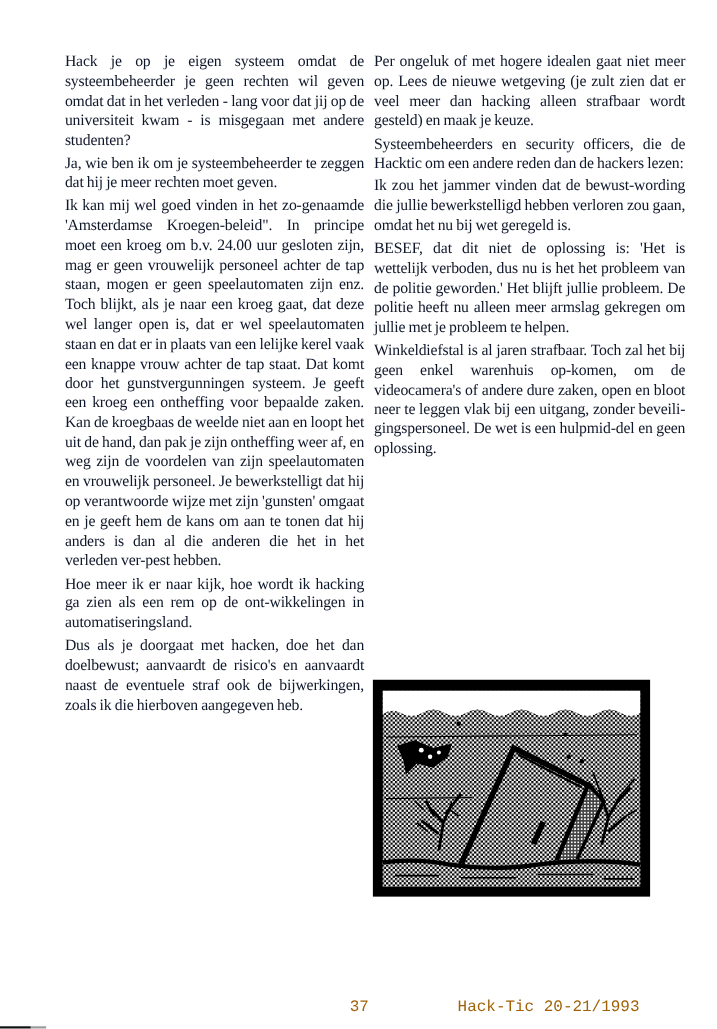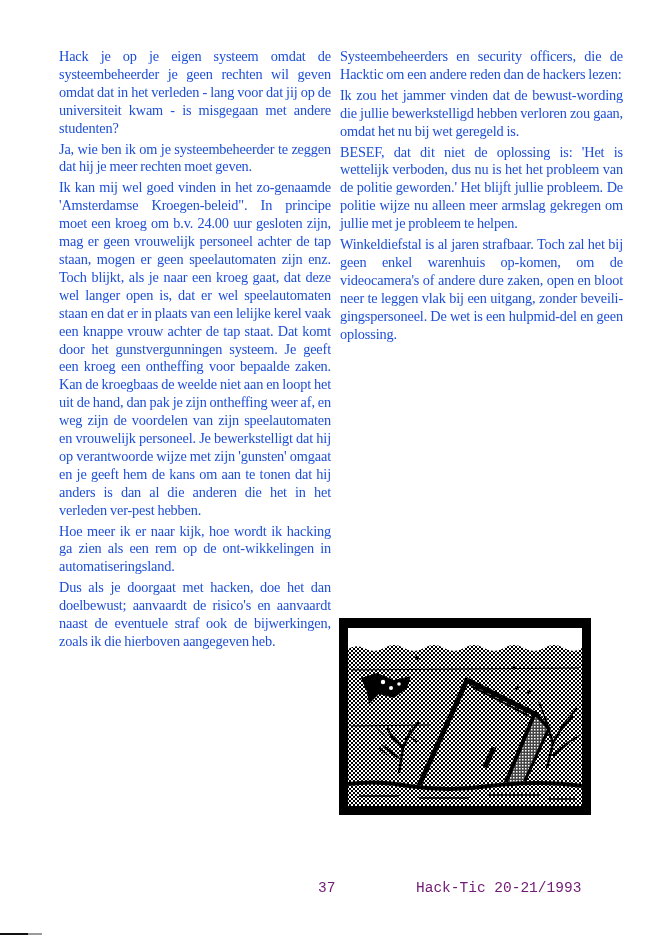--- a/index.html
+++ b/index.html
@@ -1,58 +1,59 @@
 <!DOCTYPE html>
 <html><head>
   <meta charset="utf-8">
   <style>
     html, body { margin: 0; padding: 0; background: #ffffff; }
     body { width: 652px; height: 935px; position: relative; overflow: hidden; }
     .page { position: absolute; left: 0; top: 0; width: 652px; height: 935px; background: #fff; color: #111; }
     .col {
       position: absolute; top: 48px;
       font-family: "Liberation Serif", "DejaVu Serif", serif;
-      font-size: 14.3px; line-height: 17.9px; color: #1d4ed8;
+      font-size: 14.3px; line-height: 17.9px; color: #0f172a;
       text-align: justify; hyphens: manual;
     }
     .col-left { left: 59px; width: 272px; }
     .col-right { left: 340px; width: 283px; }
     .col p { margin: 0 0 3px 0; letter-spacing: -0.15px; word-spacing: -0.5px; }
     .figure {
       position: absolute; left: 339px; top: 618px; width: 252px; height: 197px;
       background: #000; box-sizing: border-box;
     }
     .figure svg { display: block; width: 100%; height: 100%; }
     .footer {
-      position: absolute; top: 876px; left: 0; width: 652px; height: 24px;
+      position: absolute; top: 904px; left: 0; width: 652px; height: 24px;
       font-family: "Liberation Mono", "DejaVu Sans Mono", monospace;
-      font-size: 14.5px; color: #701a75;
+      font-size: 14.5px; color: #a16207;
     }
     .footer .pagenum { position: absolute; left: 318px; top: 4px; }
     .footer .issue { position: absolute; left: 416px; top: 4px; }
     .corner-mark { position: absolute; left: 0; top: 933px; width: 28px; height: 2px; background: #111; }
     .corner-mark::after { content: ""; position: absolute; left: 28px; top: 0; width: 14px; height: 2px; background: #9a9a9a; }
   </style>
 </head>
 <body>
 
 <div class="page">
 
   <div class="col col-left">
     <p>Hack je op je eigen systeem omdat de systeembeheerder je geen rechten wil geven omdat dat in het verleden - lang voor dat jij op de universiteit kwam - is misgegaan met andere studenten?</p>
     <p>Ja, wie ben ik om je systeembeheerder te zeggen dat hij je meer rechten moet geven.</p>
     <p>Ik kan mij wel goed vinden in het zo-genaamde 'Amsterdamse Kroegen-beleid". In principe moet een kroeg om b.v. 24.00 uur gesloten zijn, mag er geen vrouwelijk personeel achter de tap staan, mogen er geen speelautomaten zijn enz. Toch blijkt, als je naar een kroeg gaat, dat deze wel langer open is, dat er wel speelautomaten staan en dat er in plaats van een lelijke kerel vaak een knappe vrouw achter de tap staat. Dat komt door het gunstvergunningen systeem. Je geeft een kroeg een ontheffing voor bepaalde zaken. Kan de kroegbaas de weelde niet aan en loopt het uit de hand, dan pak je zijn ontheffing weer af, en weg zijn de voordelen van zijn speelautomaten en vrouwelijk personeel. Je bewerkstelligt dat hij op verantwoorde wijze met zijn 'gunsten' omgaat en je geeft hem de kans om aan te tonen dat hij anders is dan al die anderen die het in het verleden ver-pest hebben.</p>
     <p>Hoe meer ik er naar kijk, hoe wordt ik hacking ga zien als een rem op de ont-wikkelingen in automatiseringsland.</p>
     <p>Dus als je doorgaat met hacken, doe het dan doelbewust; aanvaardt de risico's en aanvaardt naast de eventuele straf ook de bijwerkingen, zoals ik die hierboven aangegeven heb.</p>
   </div>
 
   <div class="col col-right">
+    <p>Per ongeluk of met hogere idealen gaat niet meer op. Lees de nieuwe wetgeving (je zult zien dat er veel meer dan hacking alleen strafbaar wordt gesteld) en maak je keuze.</p>
     <p>Systeembeheerders en security officers, die de Hacktic om een andere reden dan de hackers lezen:</p>
     <p>Ik zou het jammer vinden dat de bewust-wording die jullie bewerkstelligd hebben verloren zou gaan, omdat het nu bij wet geregeld is.</p>
-    <p>BESEF, dat dit niet de oplossing is: 'Het is wettelijk verboden, dus nu is het het probleem van de politie geworden.' Het blijft jullie probleem. De politie wijze nu alleen meer armslag gekregen om jullie met je probleem te helpen.</p>
+    <p>BESEF, dat dit niet de oplossing is: 'Het is wettelijk verboden, dus nu is het het probleem van de politie geworden.' Het blijft jullie probleem. De politie heeft nu alleen meer armslag gekregen om jullie met je probleem te helpen.</p>
     <p>Winkeldiefstal is al jaren strafbaar. Toch zal het bij geen enkel warenhuis op-komen, om de videocamera's of andere dure zaken, open en bloot neer te leggen vlak bij een uitgang, zonder beveili-gingspersoneel. De wet is een hulpmid-del en geen oplossing.</p>
   </div>
 
   <div class="figure">
     <svg viewBox="0 0 252 197" xmlns="http://www.w3.org/2000/svg">
       <defs>
         <pattern id="halftone" width="4" height="4" patternUnits="userSpaceOnUse">
           <rect width="4" height="4" fill="#ffffff"></rect>
           <rect x="0" y="0" width="2" height="2" fill="#000"></rect>
           <rect x="2" y="2" width="2" height="2" fill="#000"></rect>

